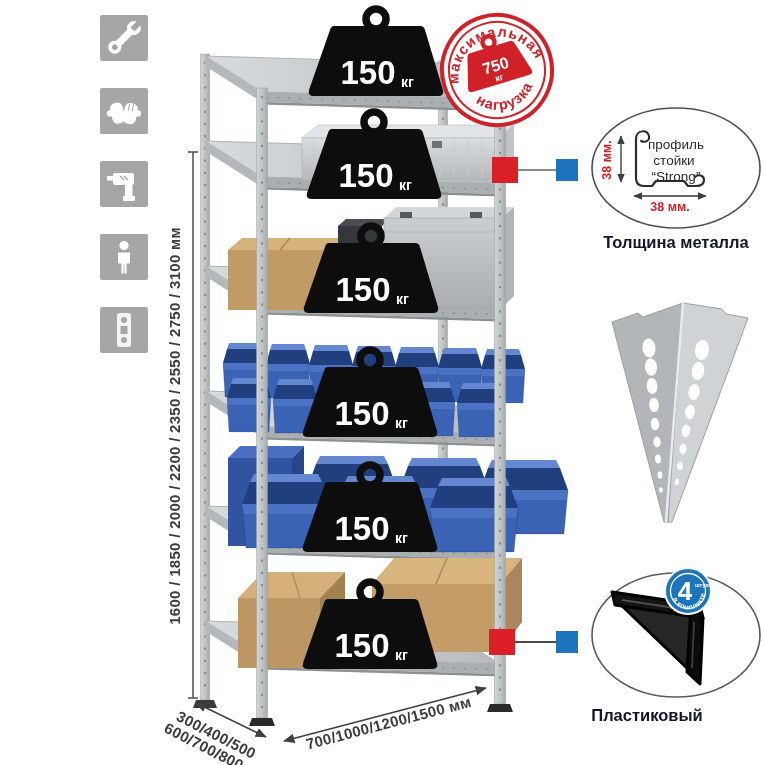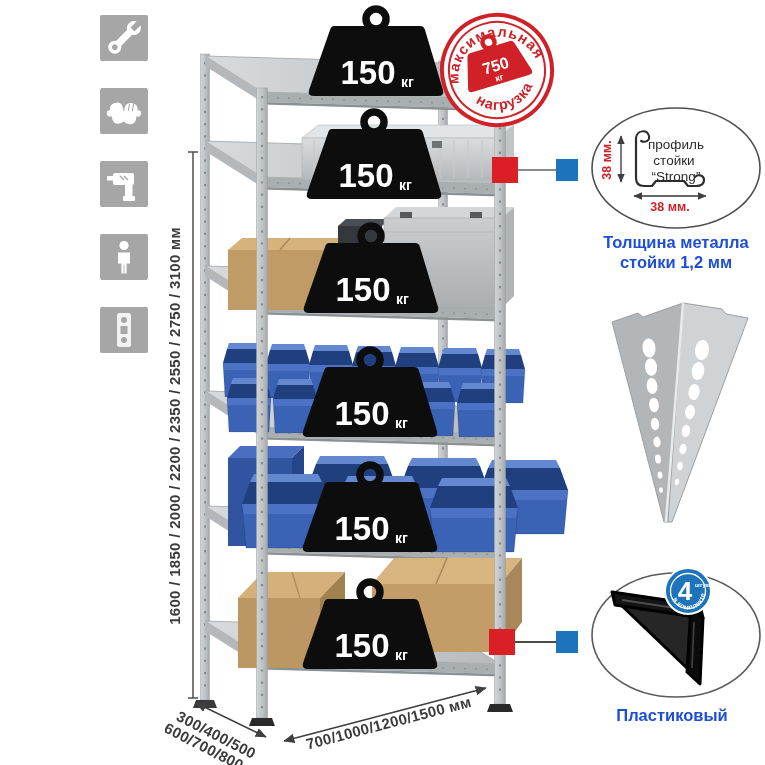--- a/index.html
+++ b/index.html
@@ -10,21 +10,21 @@
   .wv{font-size:33px;font-weight:700;fill:#fff;text-anchor:middle;}
   .wu{font-size:14px;font-weight:700;fill:#fff;}
   .stampTxt{font-size:14.5px;font-weight:700;fill:#cf2127;letter-spacing:1px;text-anchor:middle;}
   .stw-v{font-size:16px;font-weight:700;fill:#fff;text-anchor:middle;}
   .stw-u{font-size:9px;font-weight:700;fill:#fff;text-anchor:middle;}
   .dimRed{font-size:12.5px;font-weight:700;fill:#cf2127;text-anchor:middle;}
   .plab{font-size:13.5px;fill:#2b2b2b;text-anchor:middle;}
   .bnum{font-size:26px;font-weight:700;fill:#fff;text-anchor:middle;}
   .bsm{font-size:5.5px;font-weight:700;fill:#fff;}
   .barc{font-size:6.8px;font-weight:700;fill:#fff;letter-spacing:.4px;text-anchor:middle;}
-  .caption{position:absolute;text-align:center;font-weight:700;font-size:16.5px;line-height:20px;color:#1d4ed8;}
+  .caption{position:absolute;text-align:center;font-weight:700;font-size:16.5px;line-height:20px;color:#0f172a;}
   .caption span{display:block;}
 </style>
 </head>
 <body>
 
 <div id="stage">
 
 <svg width="765" height="765" viewBox="0 0 765 765">
   <defs>
     <linearGradient id="gradShelf" x1="0" y1="0" x2="1" y2="0">
@@ -425,19 +425,18 @@
     <line x1="284" y1="741" x2="486" y2="688" stroke="#3f3f3f" stroke-width="1.6" marker-start="url(#arr)" marker-end="url(#arr)"></line>
     <g transform="translate(390,728) rotate(-14.7)">
       <text class="dimDark">700/1000/1200/1500 мм</text>
     </g>
   </g>
 </svg>
 
 
 <div class="caption" style="left:586px;top:232px;width:180px;">
   <span>Толщина металла</span>
-  <span>стойки 1,2 мм</span>
 </div>
-<div class="caption" style="left:582px;top:705px;width:180px;">
+<div class="caption" style="left:557px;top:705px;width:180px;">
   <span>Пластиковый</span>
 </div>
 
 </div>
 
 </body></html>

